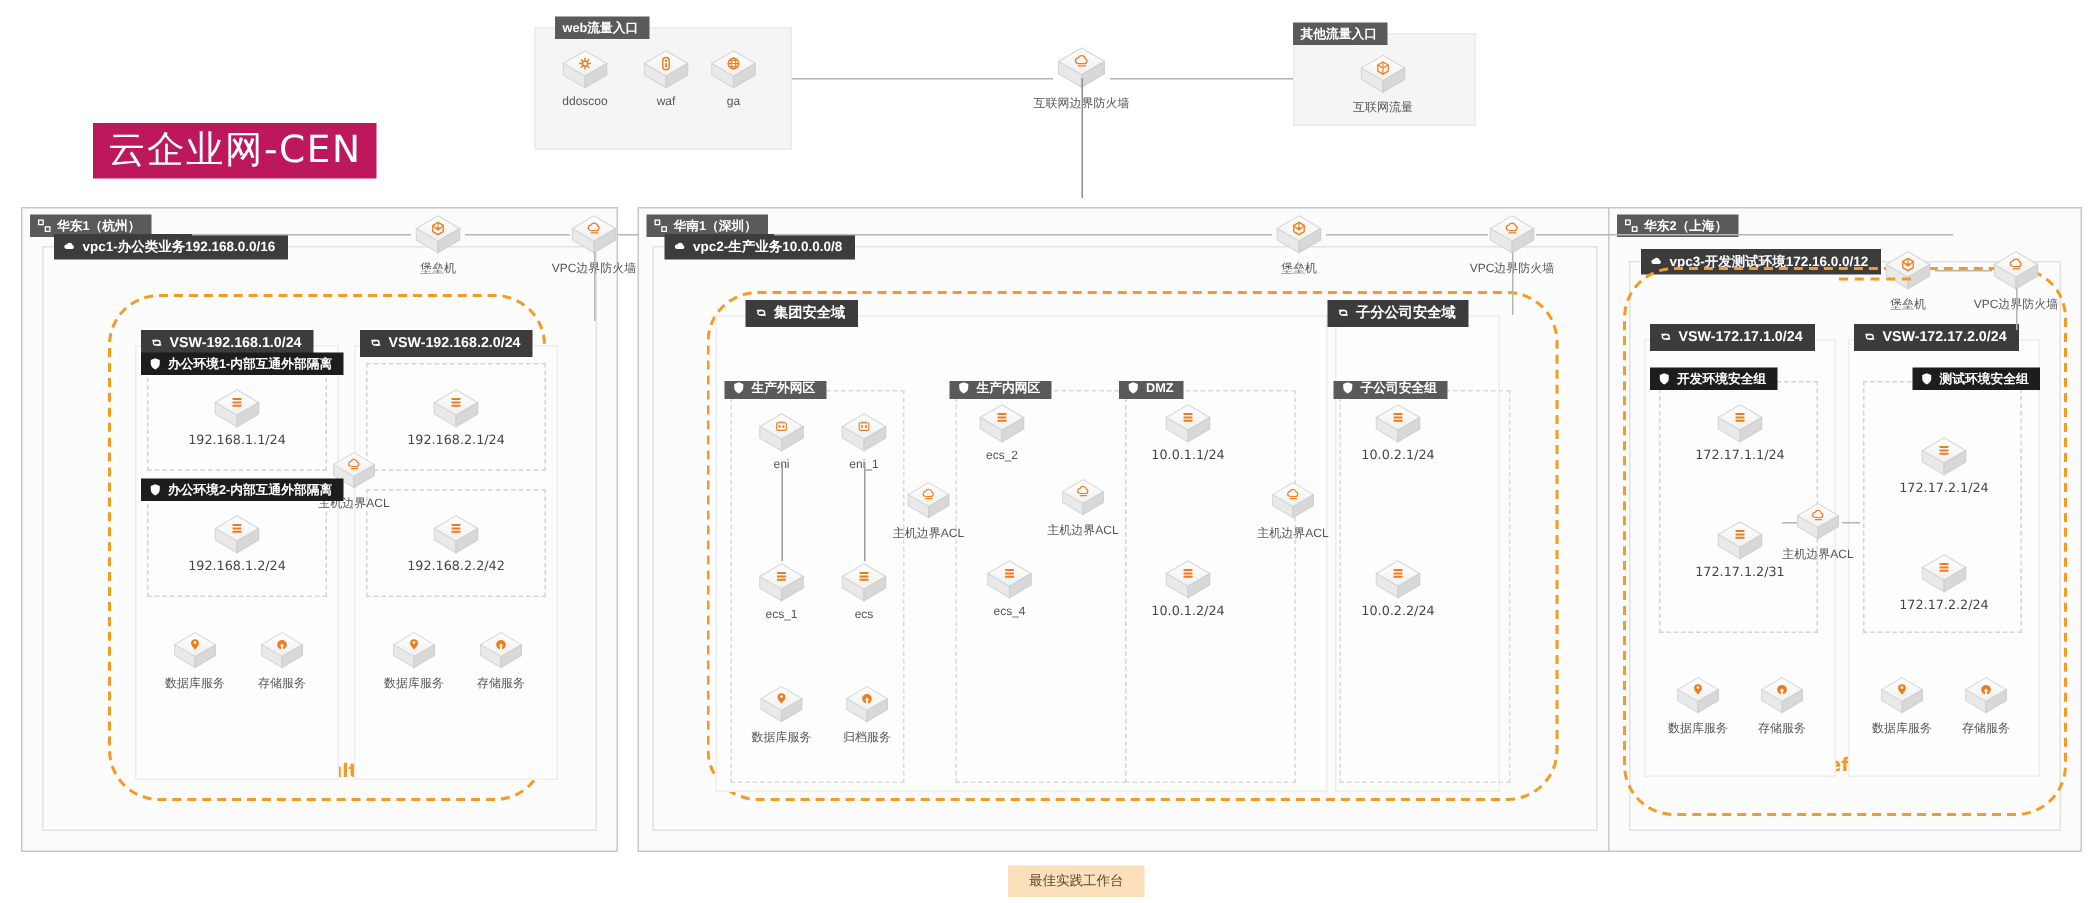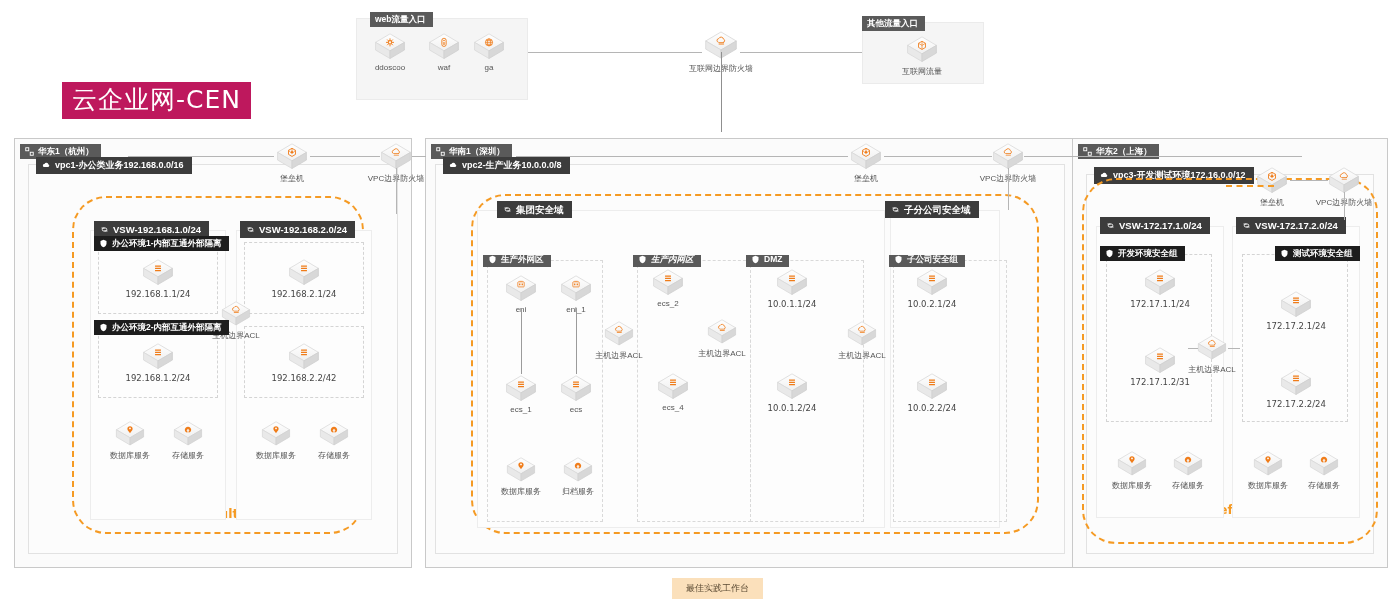--- a/index.html
+++ b/index.html
@@ -634,21 +634,21 @@
     <div class="abs" style="left:483px;top:250px;z-index:5;">
             <span class="chip zone">
             <span class="ci">
           <svg viewBox="0 0 12 12">
             <path d="M6 1 L10 2.6 V6 c0 2.6 -2 4.2 -4 5 C4 10.2 2 8.6 2 6 V2.6 Z" fill="#fff"></path>
           </svg>
         </span>
             <span>生产外网区</span>
           </span></div>
     <div class="abs zone-box" style="left:637px;top:260px;width:114px;height:262px;"></div>
-    <div class="abs" style="left:633px;top:250px;z-index:5;font-style:italic;">
+    <div class="abs" style="left:633px;top:250px;z-index:5;">
             <span class="chip zone">
             <span class="ci">
           <svg viewBox="0 0 12 12">
             <path d="M6 1 L10 2.6 V6 c0 2.6 -2 4.2 -4 5 C4 10.2 2 8.6 2 6 V2.6 Z" fill="#fff"></path>
           </svg>
         </span>
             <span>生产内网区</span>
           </span></div>
     <div class="abs zone-box" style="left:750px;top:260px;width:114px;height:262px;"></div>
     <div class="abs" style="left:746px;top:250px;z-index:5;">

